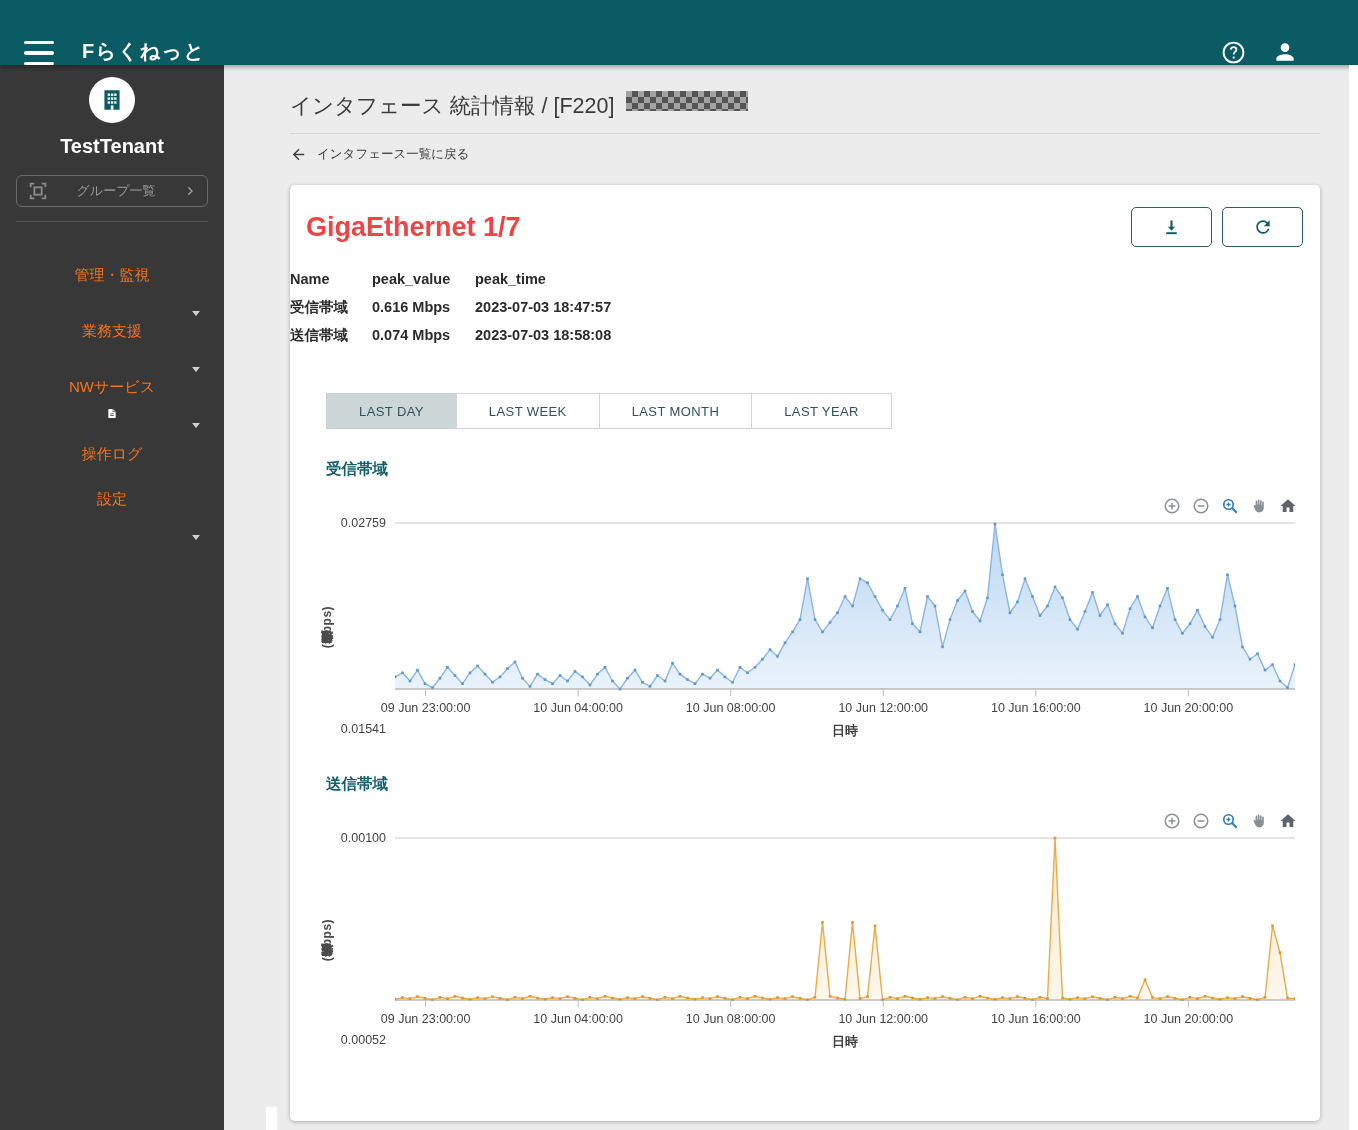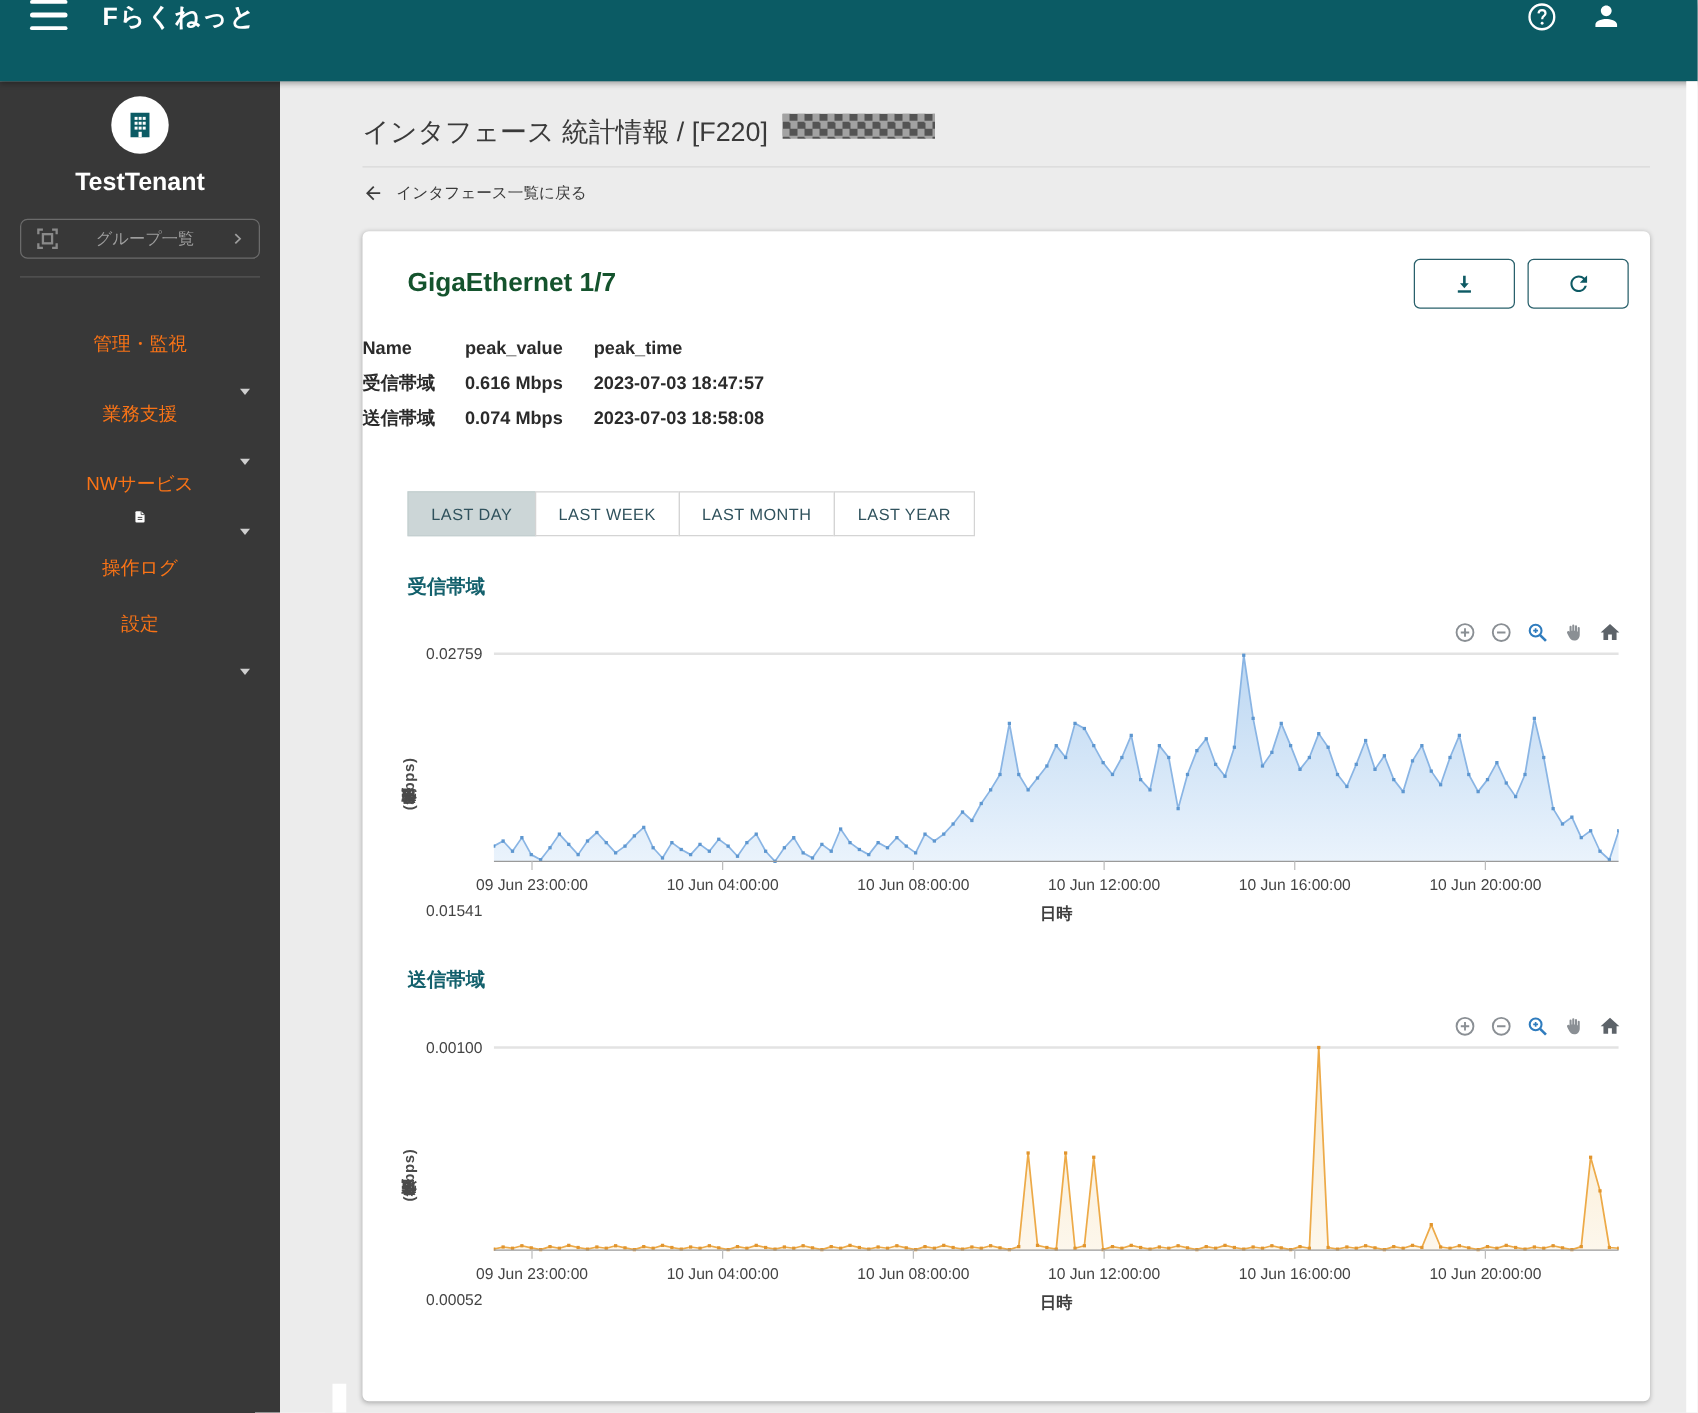--- a/index.html
+++ b/index.html
@@ -1,21 +1,21 @@
 <!DOCTYPE html>
 <html><head>
 <meta charset="utf-8">
 <style>
   * { margin:0; padding:0; box-sizing:border-box; }
   html,body { width:1358px; height:1130px; overflow:hidden;
     font-family:"Liberation Sans","DejaVu Sans",sans-serif; background:#ececec; }
 
   
   .appbar { position:absolute; left:0; top:0; width:1358px; height:65px;
-    background:#0b5b64; display:flex; align-items:flex-start; padding:0 24px;
+    background:#0b5b64; display:flex; align-items:flex-end; padding:0 24px;
     box-shadow:0 2px 5px rgba(0,0,0,.35); z-index:30; }
   .appbar .burger { width:30px; height:24px; display:flex; flex-direction:column;
     justify-content:space-between; cursor:pointer; margin-right:28px; }
   .appbar .burger i { display:block; height:3.2px; background:#fff; border-radius:2px; }
   .app-title { color:#fff; font-size:20px; font-weight:bold; letter-spacing:1.5px; }
   .appbar .right { margin-left:auto; display:flex; align-items:center; gap:26px; padding-right:36px; }
   .appbar .right svg { display:block; cursor:pointer; }
 
   
   .sidebar { position:absolute; left:0; top:65px; width:224px; bottom:0;
@@ -41,31 +41,31 @@
     background:repeating-conic-gradient(#474747 0% 25%, #9c9c9c 0% 50%) 0 0/12px 12px;
     opacity:.92; }
   .title-rule { width:1030px; border-bottom:1px solid #d8d8d8; margin-top:13px; }
   .back-link { margin-top:12px; display:flex; align-items:center; gap:10px;
     font-size:12.5px; color:#3a3a3a; cursor:pointer; width:max-content; }
 
   
   .card { margin-top:22px; width:1030px; min-height:936px; background:#fff;
     border-radius:5px; box-shadow:0 1px 4px rgba(0,0,0,.28); padding-bottom:30px; }
   .card-head { display:flex; align-items:center; padding:22px 17px 0 16px; }
-  .card-title { font-size:21px; color:#14532d;margin-left:20px; }
+  .card-title { font-size:27px; color:#ef4444; }
   .card-actions { margin-left:auto; display:flex; gap:10px; }
   .icon-btn { width:81px; height:40px; background:#fff; border:1px solid #29606b;
     border-radius:5px; display:flex; align-items:center; justify-content:center; cursor:pointer; }
 
   .peak-wrap { display:flex; justify-content:flex-start; padding-right:27px; margin-top:18px; }
   .peak-table { display:grid; grid-template-columns:82px 103px 175px; }
   .peak-table span { font-size:14.5px; font-weight:bold; color:#2b2b2b; line-height:28px; }
 
   .tabs { margin:44px 0 0 36px; display:flex; }
-  .tab { height:36px; padding:0 18px; background:#fff; border:1px solid #d4d4d4;
+  .tab { height:36px; padding:0 32px; background:#fff; border:1px solid #d4d4d4;
     margin-left:-1px; font-size:13px; letter-spacing:.4px; color:#30525d;
     display:flex; align-items:center; cursor:pointer; font-family:inherit; }
   .tab:first-child { margin-left:0; }
   .tab.active { background:#ccd6d7; border-color:#c4cfd0; }
 
   .chart-section { margin-top:30px; }
   .chart-section h3 { margin-left:36px; font-size:15.5px; font-weight:bold; color:#13606c; }
   .modebar { display:flex; justify-content:flex-end; gap:11px; margin:17px 23px 4px 0; height:18px; }
   .modebar .mb { color:#8a8f94; cursor:pointer; display:block; }
   .modebar .mb-active { color:#2f7cbe; }

